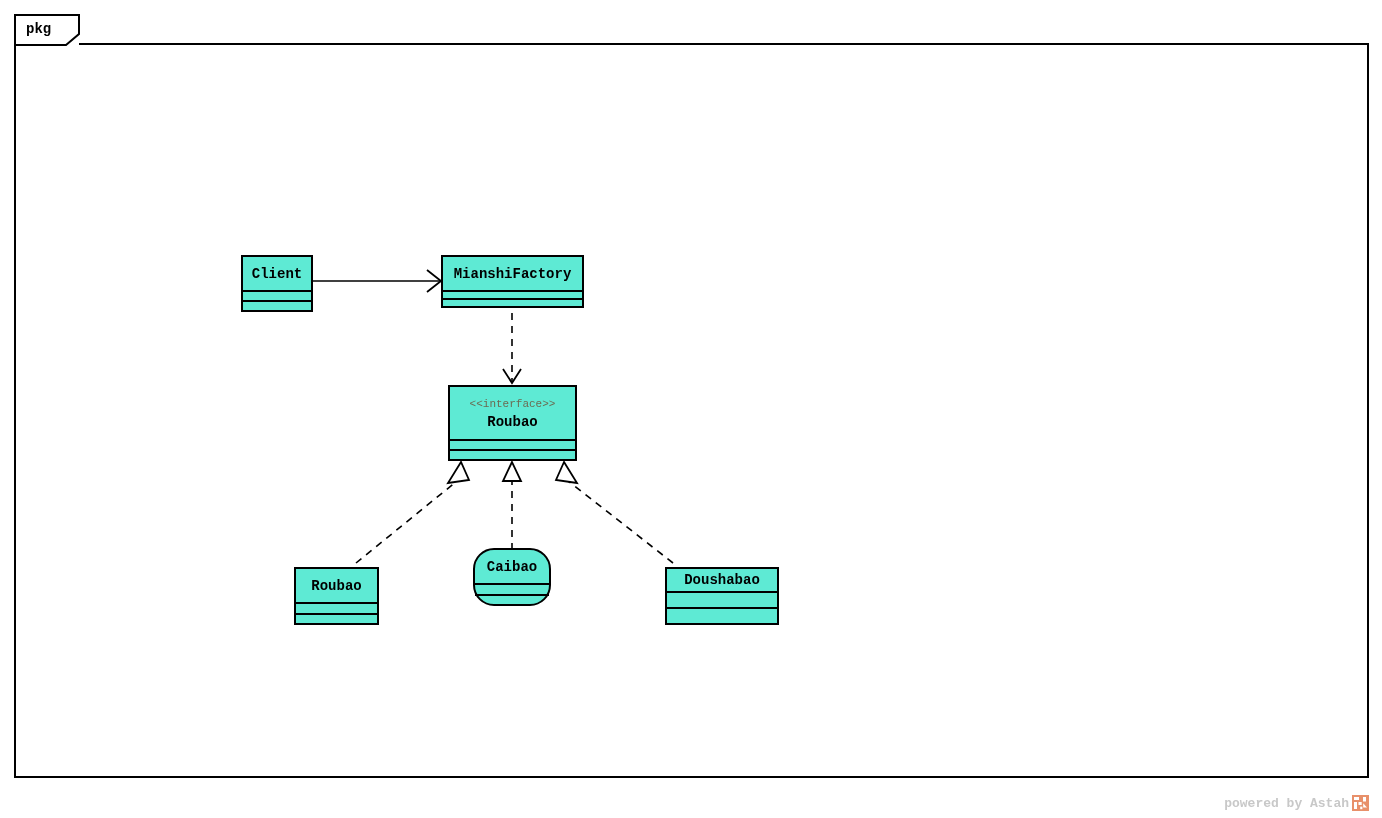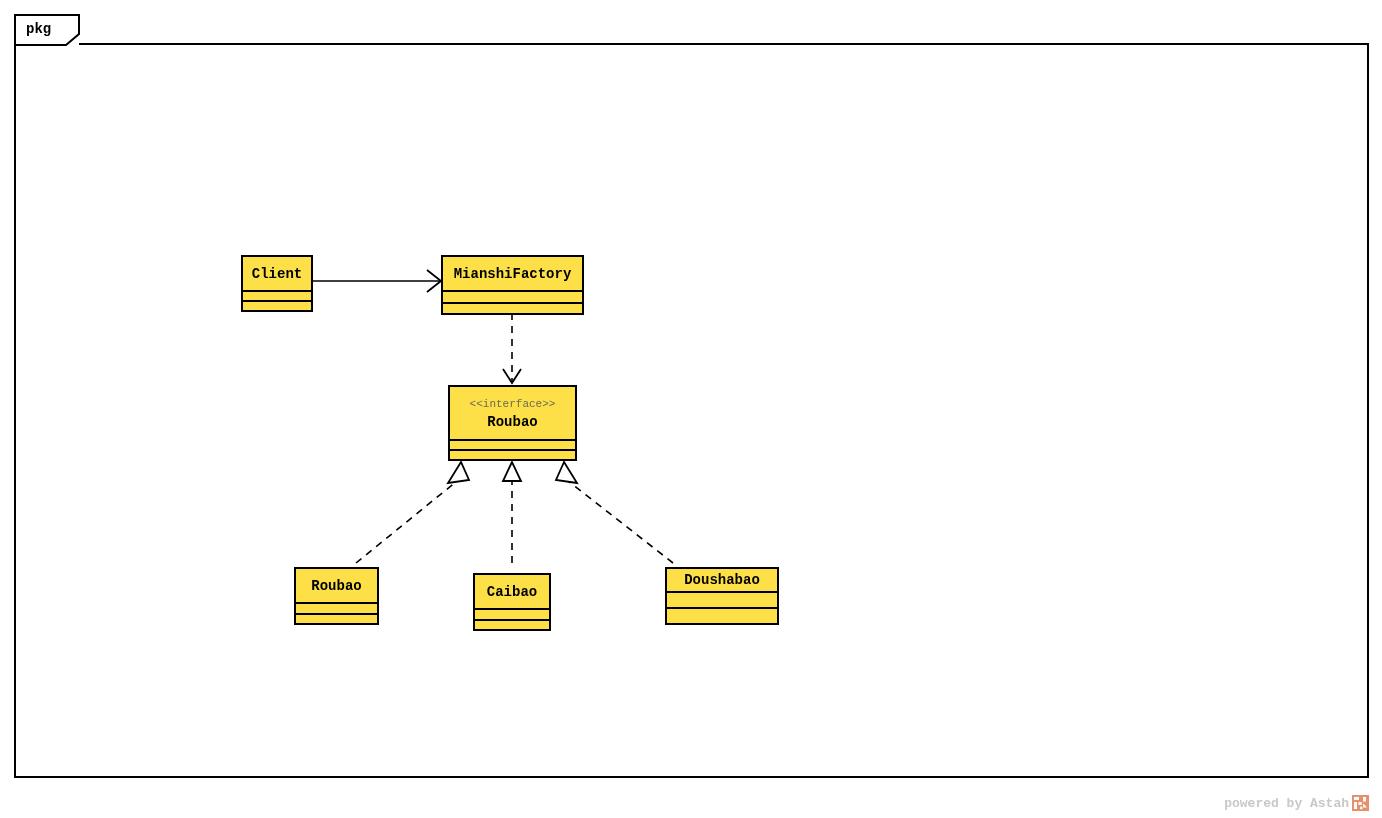--- a/index.html
+++ b/index.html
@@ -49,21 +49,21 @@
     font-size: 14px;
     font-weight: bold;
     color: #000000;
     letter-spacing: 0px;
     line-height: 20px;
   }
   
   .uml-class {
     position: absolute;
     box-sizing: border-box;
-    background: #fde047;
+    background: #5eead4;
     border: 2px solid #000000;
     display: flex;
     flex-direction: column;
   }
   .uml-name {
     flex: 0 0 auto;
     box-sizing: border-box;
     border-bottom: 2px solid #000000;
     display: flex;
     flex-direction: column;
@@ -88,24 +88,24 @@
   .uml-compartment {
     box-sizing: border-box;
     flex: 1 1 auto;
   }
   .uml-compartment.attrs {
     border-bottom: 2px solid #000000;
   }
 
   
   #class-client        { left: 241px; top: 255px; width: 72px;  height: 57px; }
-  #class-mianshifactory{ left: 441px; top: 255px; width: 143px; height: 60px; }
+  #class-mianshifactory{ left: 441px; top: 255px; width: 143px; height: 53px; }
   #class-baozi         { left: 448px; top: 385px; width: 129px; height: 76px; }
   #class-roubao        { left: 275px; top: 567px; width: 85px;  height: 58px; margin-left: 19px; }
-  #class-caibao        { left: 473px; top: 573px; width: 78px;  height: 58px; }
+  #class-caibao        { left: 473px; top: 548px; width: 78px;  height: 58px; border-radius: 21px; }
   #class-doushabao     { left: 665px; top: 567px; width: 114px; height: 58px; }
 
   #class-client .uml-name         { height: 35px; }
   #class-mianshifactory .uml-name { height: 35px; }
   #class-baozi .uml-name          { height: 54px; }
   #class-roubao .uml-name         { height: 35px; }
   #class-caibao .uml-name         { height: 35px; }
   #class-doushabao .uml-name      { height: 24px; }
 
   

